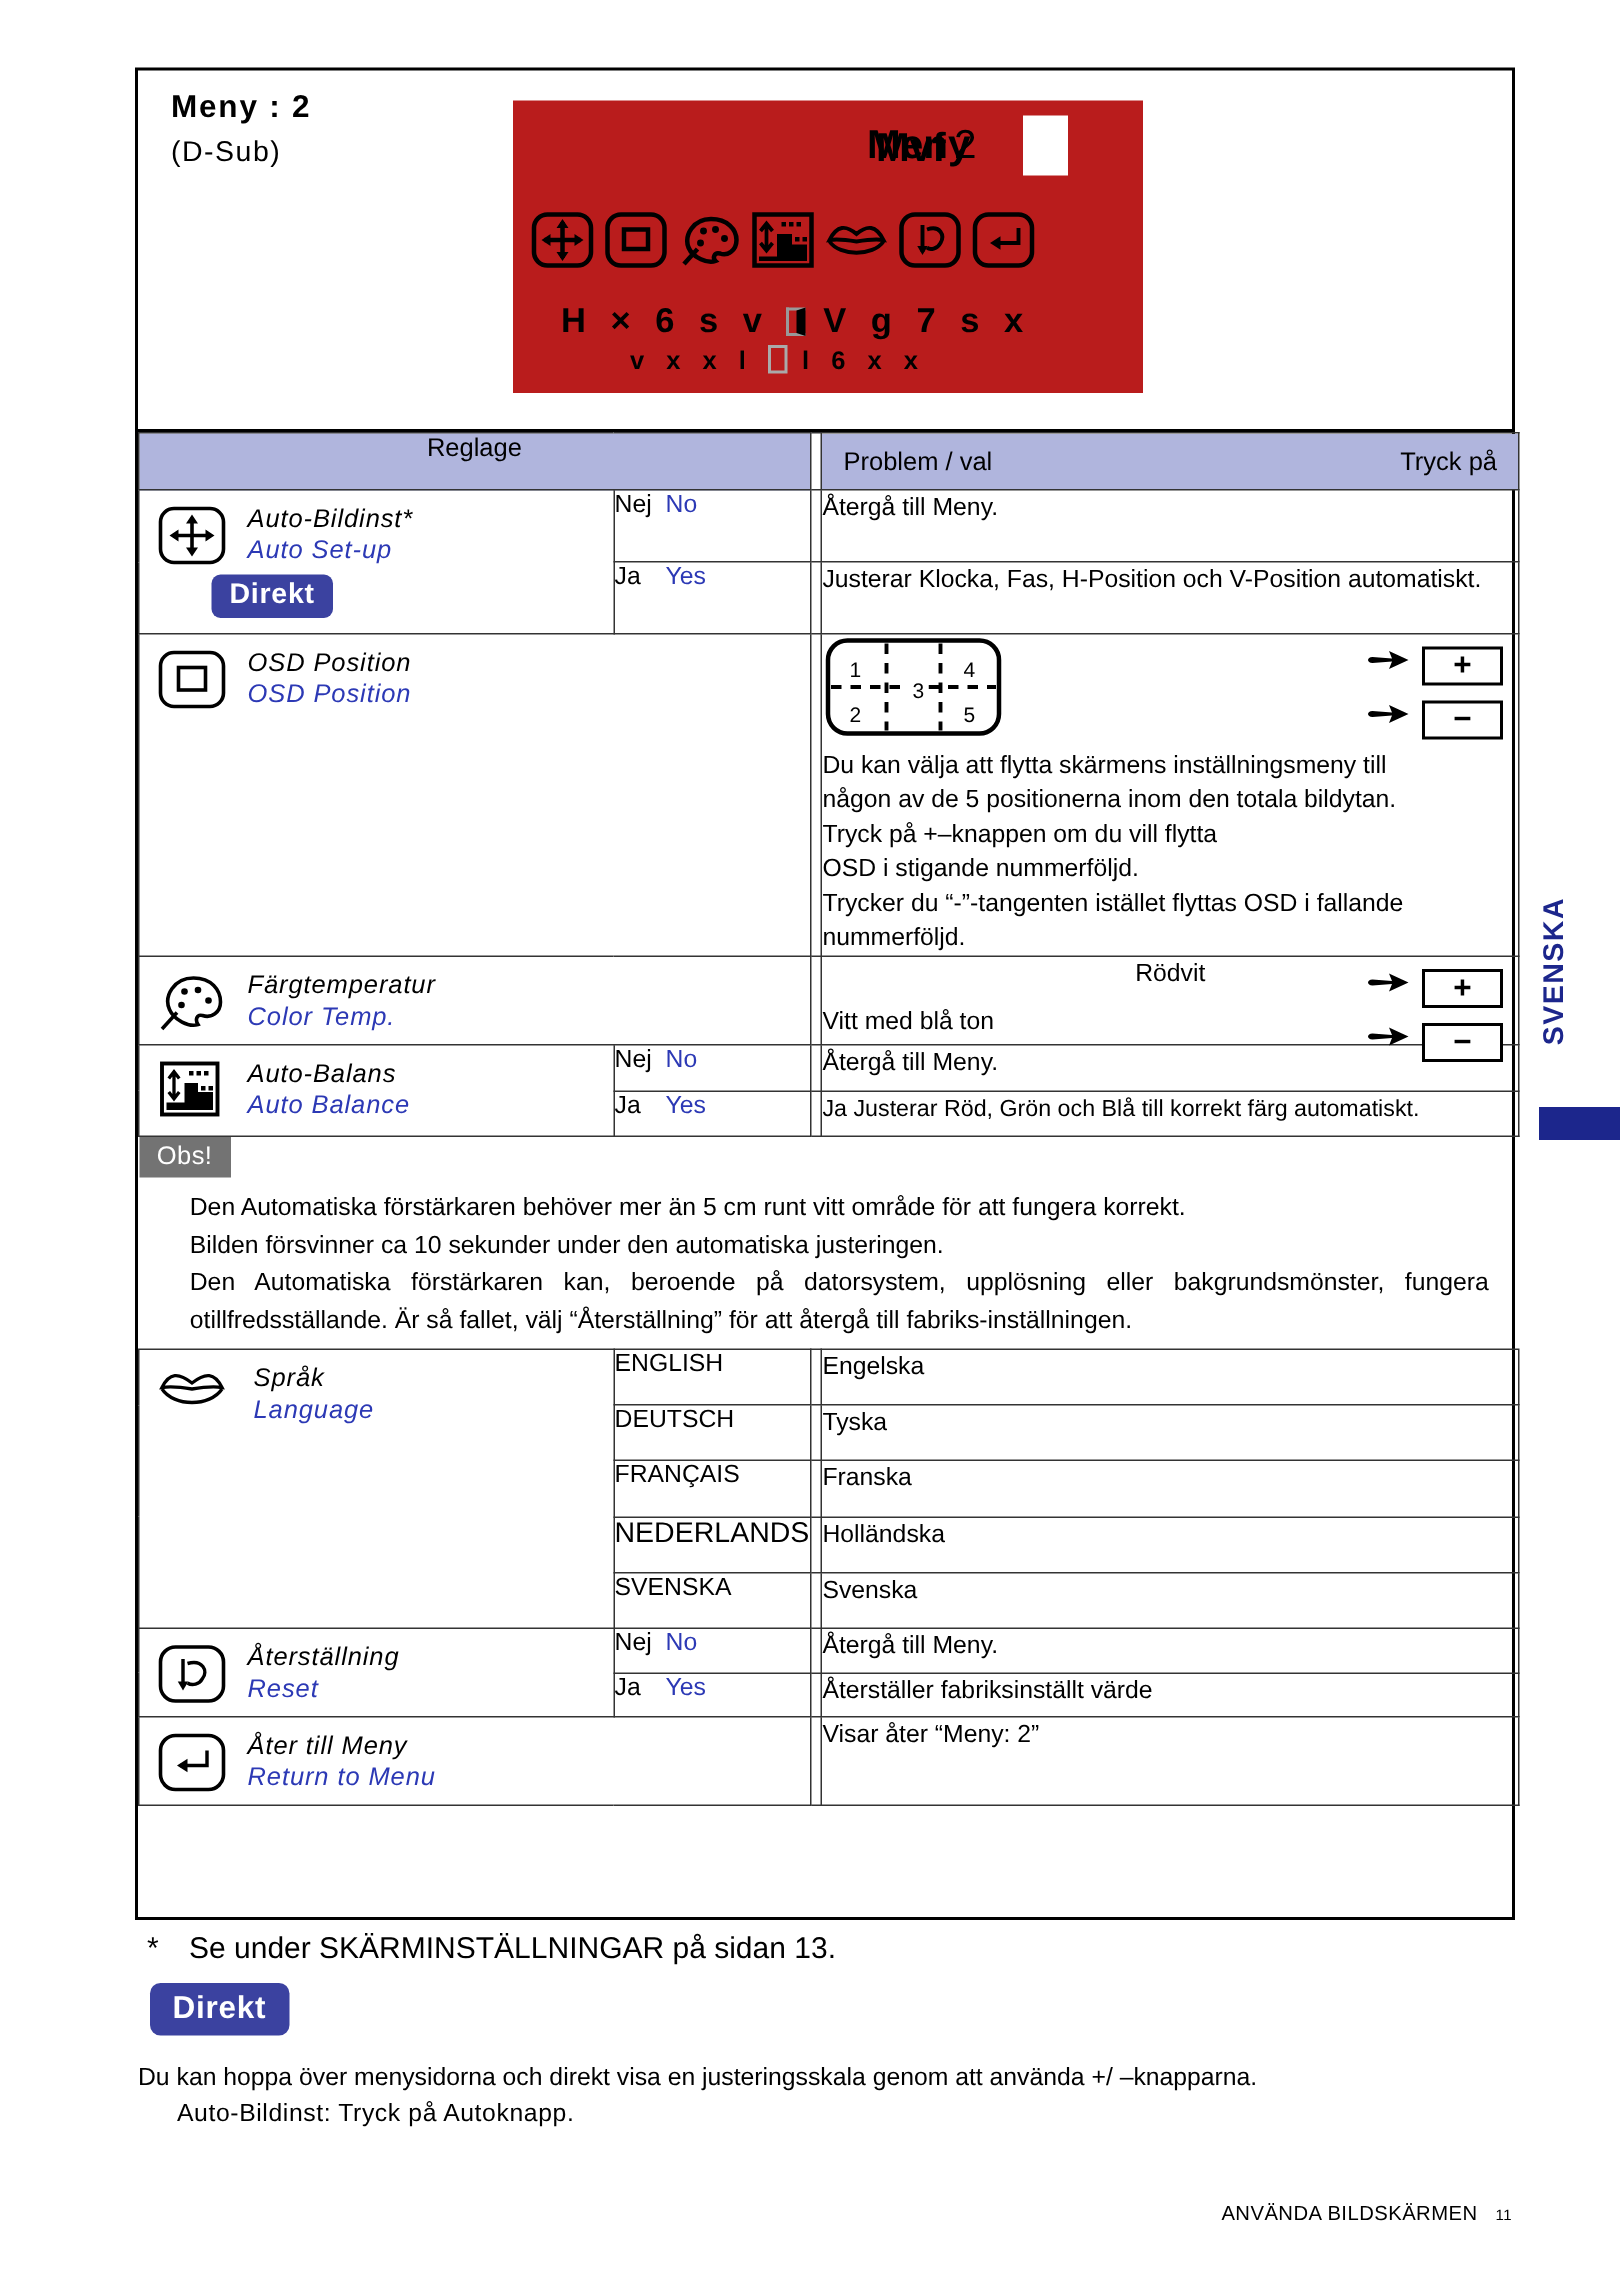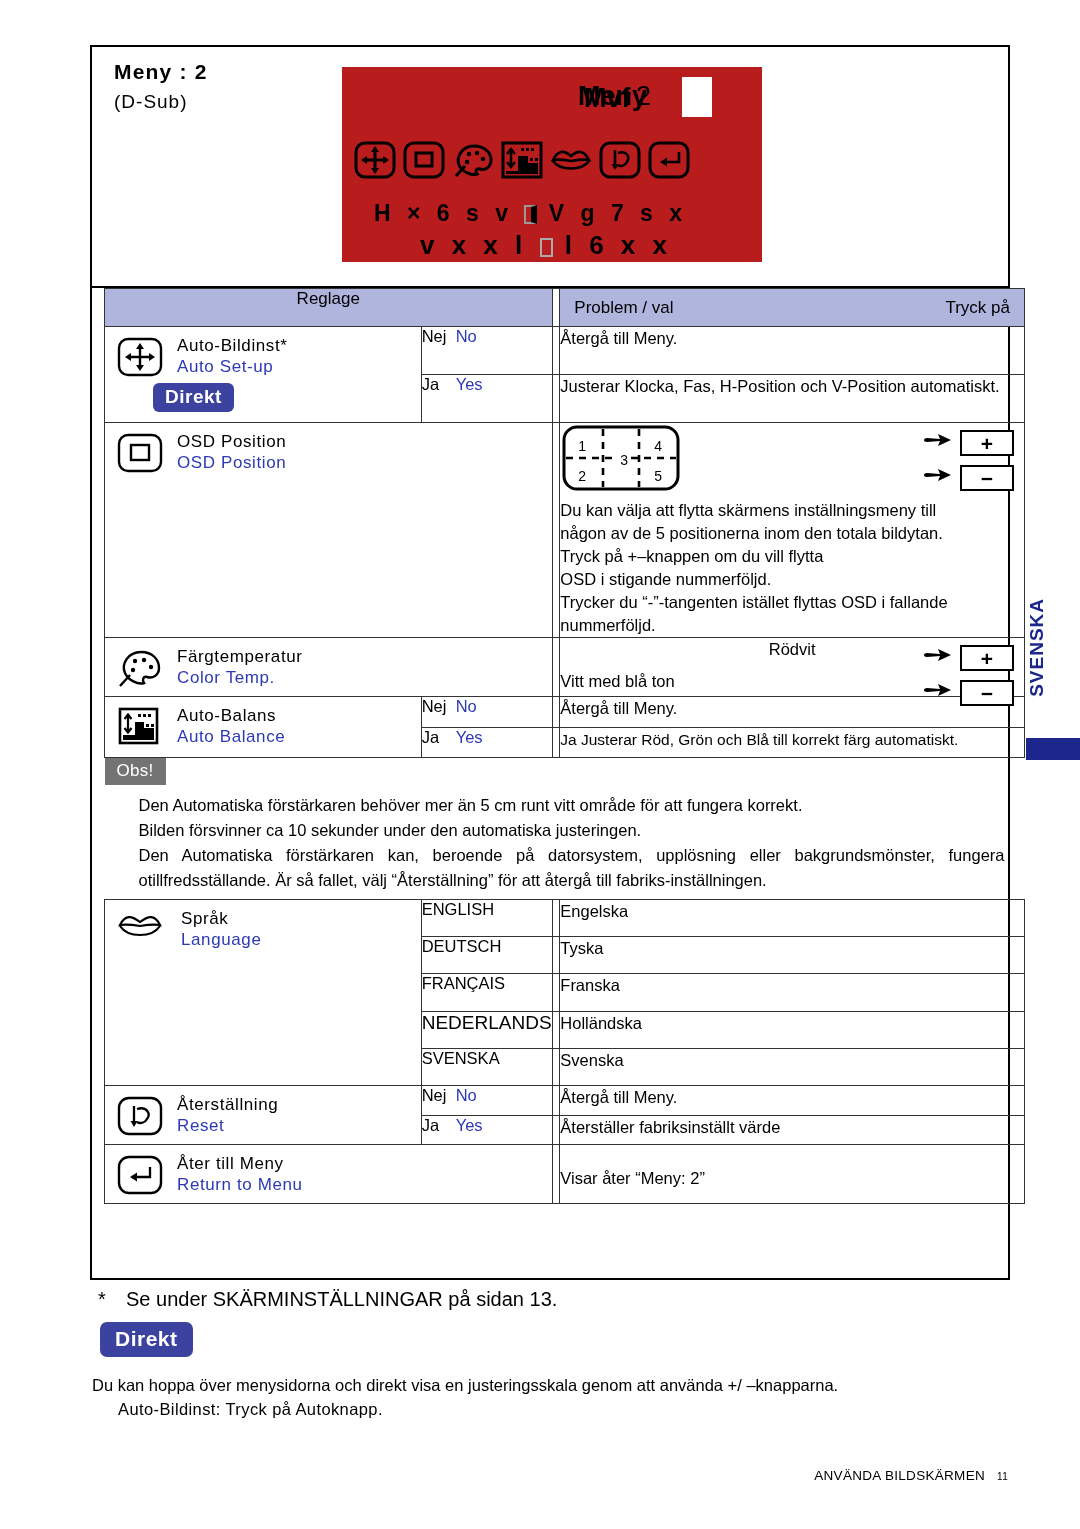--- a/index.html
+++ b/index.html
@@ -58,36 +58,36 @@
     position: absolute; left: 12px; top: 74px;
     display: flex; gap: 7px; align-items: center;
   }
   .osd-icons svg { display: block; }
   .osd-line1 {
     position: absolute; left: 32px; top: 133px;
     font-size: 23px; font-weight: bold; letter-spacing: 5px; white-space: nowrap;
   }
   .osd-line2 {
     position: absolute; left: 78px; top: 163px;
-    font-size: 26px; font-weight: bold; letter-spacing: 5px; white-space: nowrap;
+    font-size: 17px; font-weight: bold; letter-spacing: 5px; white-space: nowrap;
   }
   .glyph-box-l {
     display: inline-block; width: 13px; height: 19px;
     border: 2px solid #aaa; vertical-align: -3px;
   }
   .glyph-half {
     display: inline-block; width: 13px; height: 19px;
     border: 2px solid #999; border-right: 6px solid #000;
     vertical-align: -3px;
   }
 
   
   table.spec {
     position: absolute;
-    left: 12px; top: 241px;
+    left: 0; top: 241px;
     width: 921px;
     border-collapse: collapse;
     font-size: 16.5px;
   }
   table.spec td, table.spec th {
     border: 1px solid #333;
     padding: 0;
     vertical-align: top;
   }
   .hdr {
@@ -106,21 +106,21 @@
   .col-gap  { width: 8px; border-top: none !important; border-bottom: none !important;
               background: #fff; }
   .col-desc { width: 478px; }
 
   .gapcell { border-left: 1px solid #333; border-right: 1px solid #333;
              border-top: none; border-bottom: none; background:#fff; }
 
   
   .ctrl { position: relative; padding: 8px 6px 8px 10px; min-height: 62px; }
   .ctrl-ico { position: absolute; left: 12px; top: 10px; width: 46px; height: 40px; }
-  .ctrl-txt { margin-left: 62px; }
+  .ctrl-txt { margin-left: 62px; font-style: italic; }
   .ctrl-sv { font-size: 17px; line-height: 21px; letter-spacing: .6px; }
   .ctrl-en { font-size: 17px; line-height: 21px; color: #2c39b5; letter-spacing: .6px; }
   .badge-direkt {
     display: inline-block;
     background: #3b42a0; color: #fff;
     font-weight: bold; font-size: 19px;
     padding: 3px 12px 4px 12px;
     border-radius: 6px;
     margin: 6px 0 2px 38px;
     letter-spacing: .5px;
@@ -567,21 +567,21 @@
               <path d="M13 22 l7 -4.5 v9 z" fill="#000"></path>
                   </svg>
             </div>
             <div class="ctrl-txt">
               <div class="ctrl-sv">Åter till Meny</div>
               <div class="ctrl-en">Return to Menu</div>
             </div>
           </div>
         </td>
         <td class="gapcell"></td>
-        <td class="desc" style="padding-top:22px;">Visar åter “Meny: 2”</td>
+        <td class="desc" style="">Visar åter “Meny: 2”</td>
       </tr>
     </tbody>
       </table>
   </div>
 
   <div class="footnote">
     <span class="star">*</span><span>Se under SKÄRMINSTÄLLNINGAR på sidan 13.</span>
   </div>
 
   <div class="direkt-bottom">Direkt</div>

